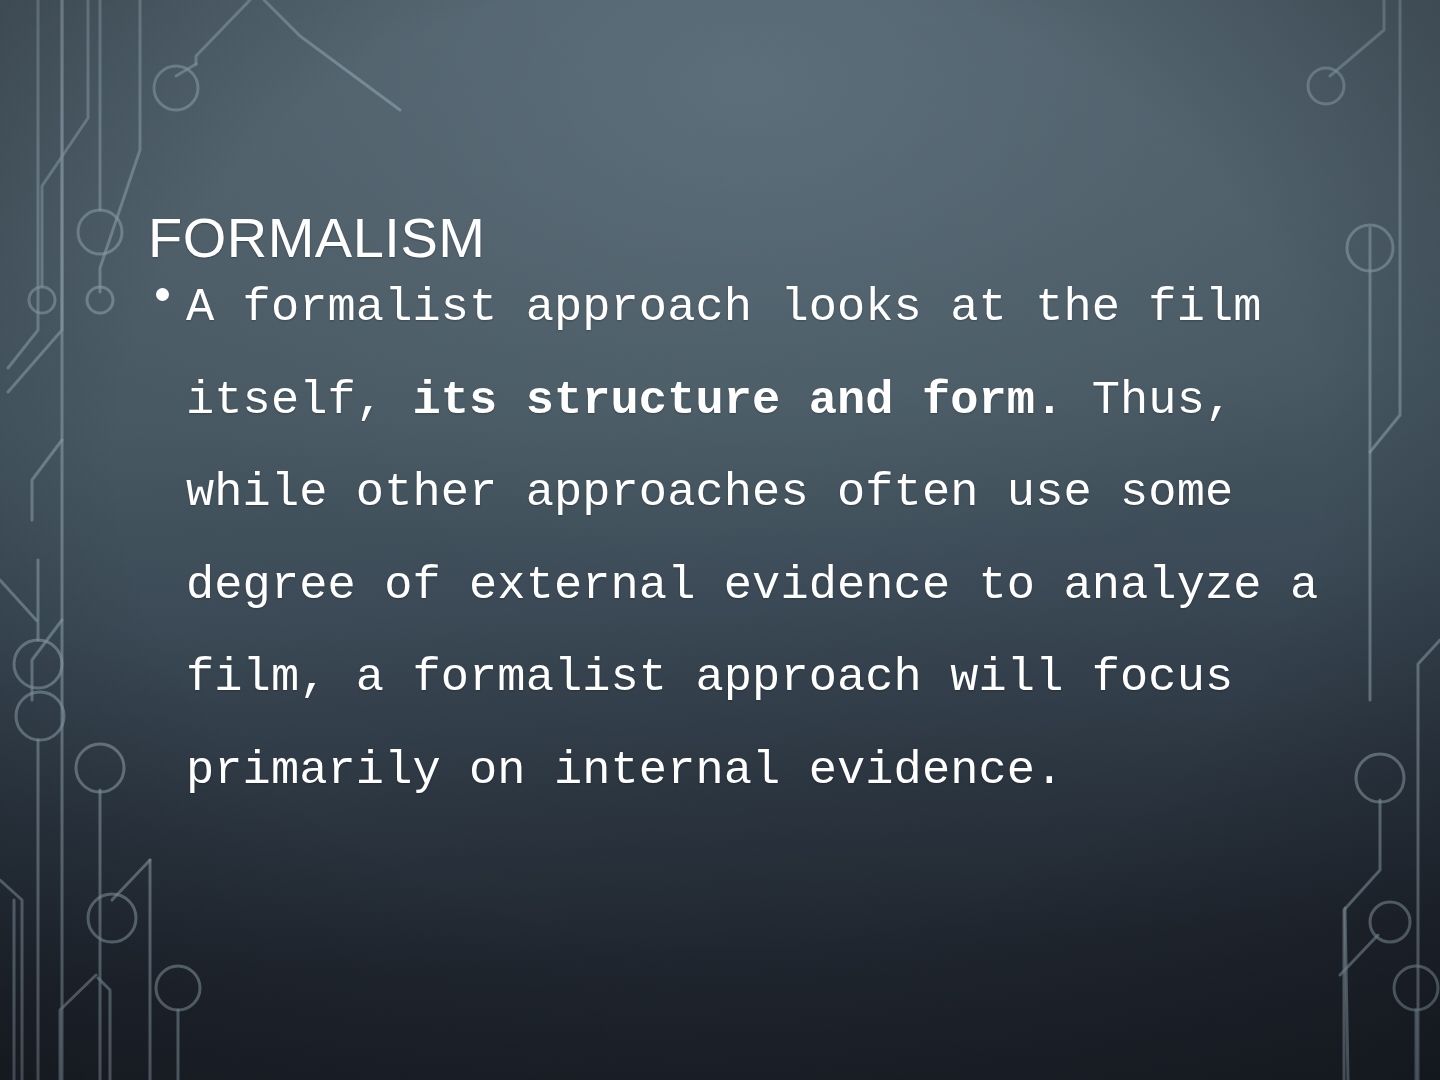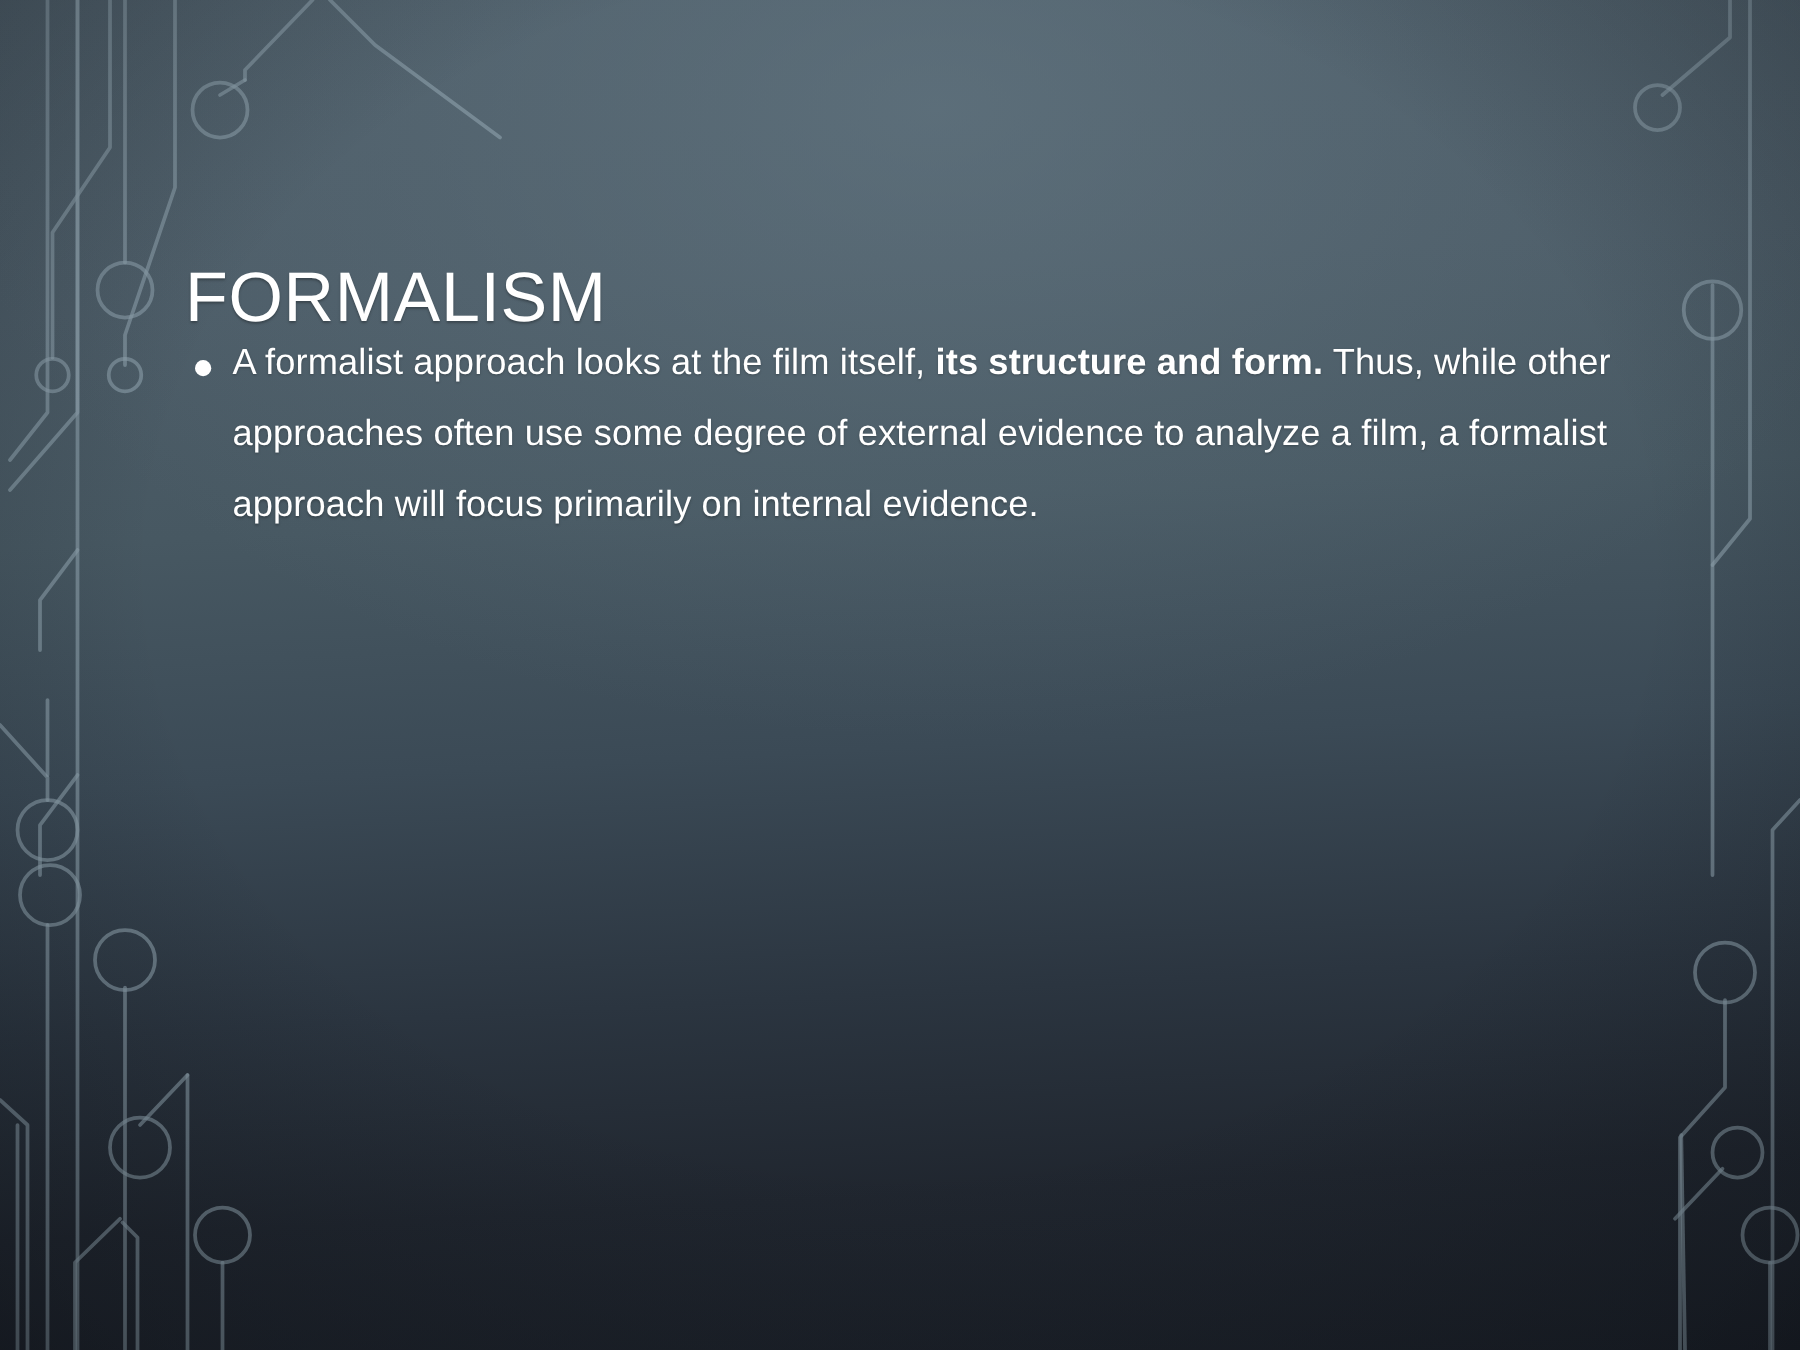--- a/index.html
+++ b/index.html
@@ -58,25 +58,26 @@
     top: 262px;
     width: 1215px;
   }
 
   .bullet-item {
     position: relative;
     display: block;
     padding-left: 36px;
     margin-bottom: 44px;
     color: #ffffff;
-    font-size: 29px;
+    font-size: 47px;
     font-weight: 400;
     line-height: 1.97;
     letter-spacing: 0.1px;
     text-shadow: 0 1px 2px rgba(0,0,0,0.25);
+    font-family: Liberation Mono, monospace;
   }
   .bullet-item:last-child { margin-bottom: 0; }
 
   .bullet-dot {
     position: absolute;
     left: 6px;
     top: 26px;
     width: 13px;
     height: 13px;
     border-radius: 50%;

